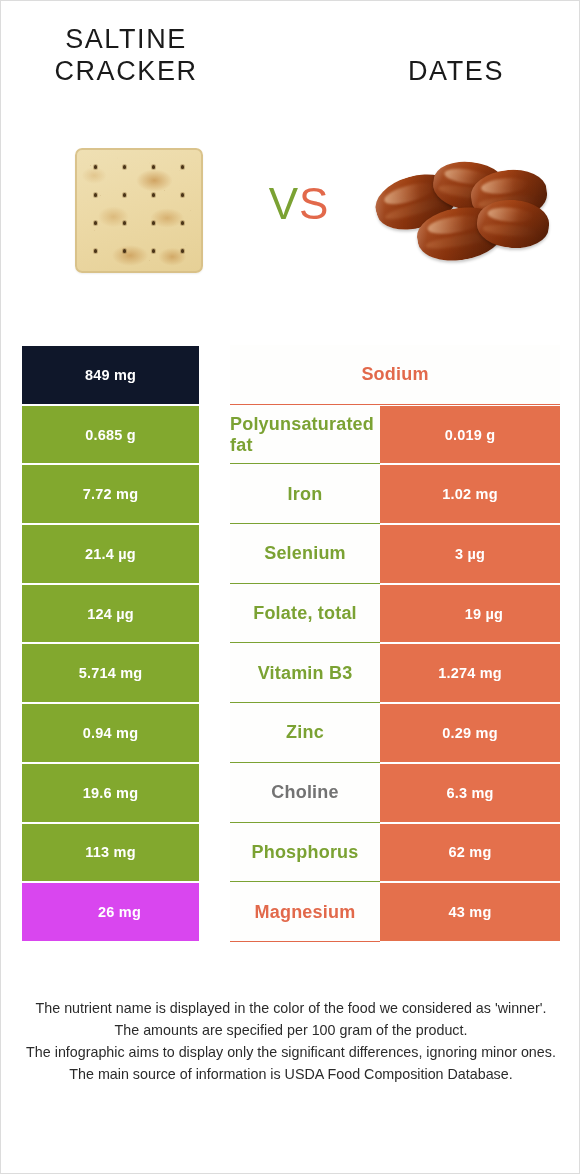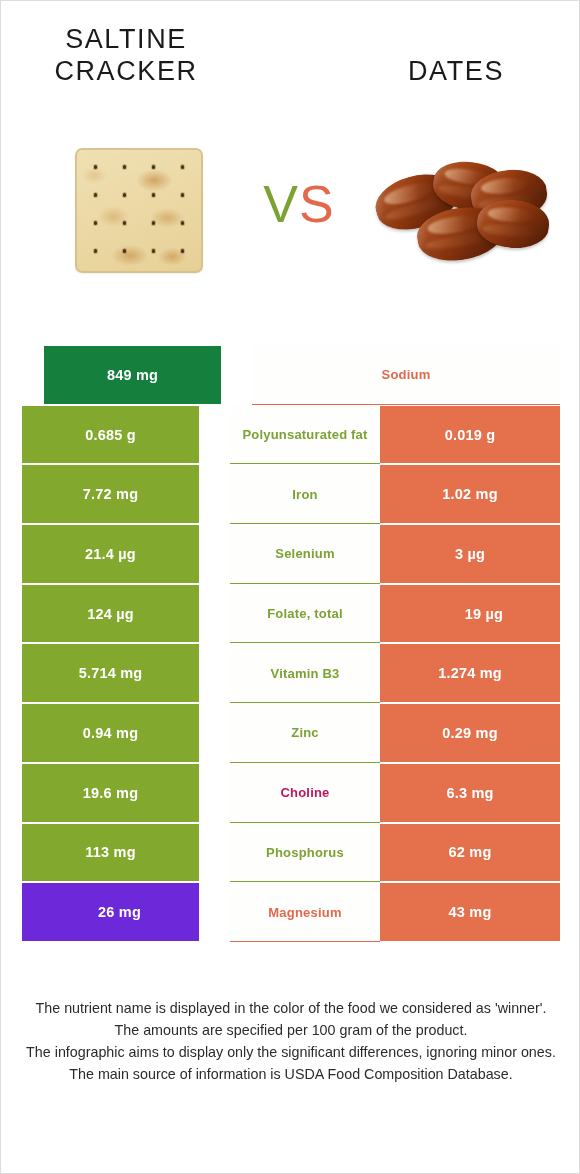--- a/index.html
+++ b/index.html
@@ -128,21 +128,21 @@
     box-shadow: 0 0 0 1px rgba(120,86,40,.35);
   }
 
   
   .vs {
     position: absolute;
     left: 238px;
     top: 32px;
     width: 120px;
     height: 92px;
-    font-size: 52px;
+    font-size: 44px;
     font-weight: 400;
     letter-spacing: 1px;
     line-height: 92px;
     text-align: center;
   }
   .vs .v { color: #7ba233; }
   .vs .s { color: #e2694b; }
 
   
   .dates-wrap {
@@ -225,21 +225,21 @@
   .cell-right {
     width: 180px;
     color: #ffffff;
     border-top: 1px solid #ffffff;
     border-bottom: 1px solid #ffffff;
   }
   .cell-mid {
     flex: 1;
     background: #fefefd;
     font-weight: 700;
-    font-size: 13px;
+    font-size: 18px;
     border-top: 1px solid transparent;
     border-bottom: 1px solid transparent;
     margin-left: 31px;
   }
 
   
   .footer {
     position: absolute;
     left: 22px;
     top: 996px;
@@ -297,21 +297,21 @@
       <div class="date d2"></div>
       <div class="date d3"></div>
       <div class="date d4"></div>
       <div class="date d5"></div>
     </div>
 
   </div>
 
   <div class="table" id="comparison-table">
       <div class="row">
-        <div class="cell cell-left" style="background: #15803d; margin-left: 22px;">849 mg</div>
+        <div class="cell cell-left" style="background: #0f172a;">849 mg</div>
         <div class="cell cell-mid" style="color: rgb(226, 105, 75); border-bottom-color: rgb(226, 105, 75);">Sodium</div>
       </div>
       <div class="row">
         <div class="cell cell-left" style="background: rgb(130, 168, 46);">0.685 g</div>
         <div class="cell cell-mid" style="color: rgb(123, 162, 51); border-bottom-color: rgb(123, 162, 51);">Polyunsaturated fat</div>
         <div class="cell cell-right" style="background: rgb(228, 112, 76);">0.019 g</div>
       </div>
       <div class="row">
         <div class="cell cell-left" style="background: rgb(130, 168, 46);">7.72 mg</div>
         <div class="cell cell-mid" style="color: rgb(123, 162, 51); border-bottom-color: rgb(123, 162, 51);">Iron</div>
@@ -332,30 +332,30 @@
         <div class="cell cell-mid" style="color: rgb(123, 162, 51); border-bottom-color: rgb(123, 162, 51);">Vitamin B3</div>
         <div class="cell cell-right" style="background: rgb(228, 112, 76);">1.274 mg</div>
       </div>
       <div class="row">
         <div class="cell cell-left" style="background: rgb(130, 168, 46);">0.94 mg</div>
         <div class="cell cell-mid" style="color: rgb(123, 162, 51); border-bottom-color: rgb(123, 162, 51);">Zinc</div>
         <div class="cell cell-right" style="background: rgb(228, 112, 76);">0.29 mg</div>
       </div>
       <div class="row">
         <div class="cell cell-left" style="background: rgb(130, 168, 46);">19.6 mg</div>
-        <div class="cell cell-mid" style="color: #be185d; border-bottom-color: rgb(123, 162, 51); text-align: right;">Choline</div>
+        <div class="cell cell-mid" style="color: #737373; border-bottom-color: rgb(123, 162, 51); text-align: right;">Choline</div>
         <div class="cell cell-right" style="background: rgb(228, 112, 76);">6.3 mg</div>
       </div>
       <div class="row">
         <div class="cell cell-left" style="background: rgb(130, 168, 46);">113 mg</div>
         <div class="cell cell-mid" style="color: rgb(123, 162, 51); border-bottom-color: rgb(123, 162, 51);">Phosphorus</div>
         <div class="cell cell-right" style="background: rgb(228, 112, 76);">62 mg</div>
       </div>
       <div class="row">
-        <div class="cell cell-left" style="background: #6d28d9; padding-left: 18px;">26 mg</div>
+        <div class="cell cell-left" style="background: #d946ef; padding-left: 18px;">26 mg</div>
         <div class="cell cell-mid" style="color: rgb(226, 105, 75); border-bottom-color: rgb(226, 105, 75);">Magnesium</div>
         <div class="cell cell-right" style="background: rgb(228, 112, 76);">43 mg</div>
       </div>
     </div>
 
   <div class="footer" id="footer-note">
       <div>The nutrient name is displayed in the color of the food we considered as 'winner'.</div>
       <div>The amounts are specified per 100 gram of the product.</div>
       <div>The infographic aims to display only the significant differences, ignoring minor ones.</div>
       <div>The main source of information is USDA Food Composition Database.</div>

